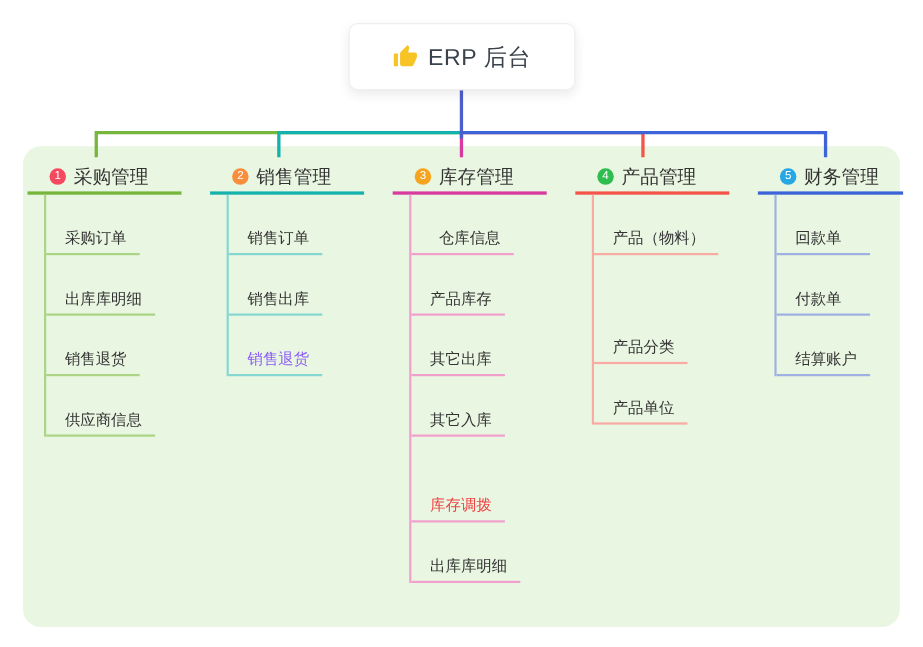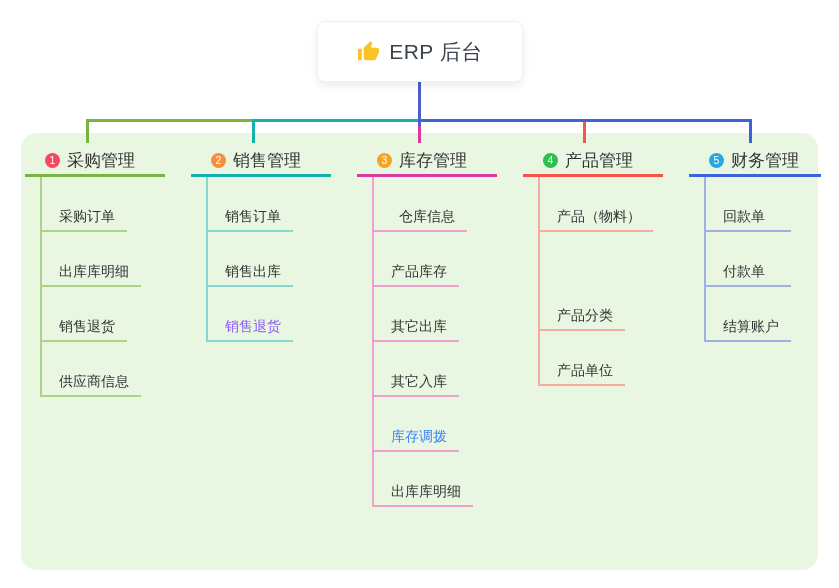--- a/index.html
+++ b/index.html
@@ -96,21 +96,21 @@
   <div class="branch" style="left:357px">
     <div class="bhead" style="border-bottom-color: rgb(216, 58, 159);">
       <span class="badge" style="background-color: rgb(246, 164, 31);">3</span>
       <span class="btitle" style="color: rgb(51, 51, 51);">库存管理</span>
     </div>
     <div class="kids" style="border-left-color: rgb(241, 159, 204);">
       <div class="kid" style="border-bottom-color: rgb(241, 159, 204); color: rgb(51, 51, 51); padding-left: 25px;">仓库信息</div>
       <div class="kid" style="border-bottom-color: rgb(241, 159, 204); color: rgb(51, 51, 51);">产品库存</div>
       <div class="kid" style="border-bottom-color: rgb(241, 159, 204); color: rgb(51, 51, 51);">其它出库</div>
       <div class="kid" style="border-bottom-color: rgb(241, 159, 204); color: rgb(51, 51, 51);">其它入库</div>
-      <div class="kid" style="border-bottom-color: rgb(241, 159, 204); color: #3b82f6;">库存调拨</div>
+      <div class="kid" style="border-bottom-color: rgb(241, 159, 204); color: #ef4444; margin-top: 23px;">库存调拨</div>
       <div class="kid" style="border-bottom-color: rgb(241, 159, 204); color: rgb(51, 51, 51);">出库库明细</div>
     </div>
   </div>
 
   <div class="branch" style="left:523px">
     <div class="bhead" style="border-bottom-color: rgb(245, 84, 74);">
       <span class="badge" style="background-color: rgb(46, 189, 78);">4</span>
       <span class="btitle" style="color: rgb(51, 51, 51); font-family: Liberation Serif, serif;">产品管理</span>
     </div>
     <div class="kids" style="border-left-color: rgb(249, 170, 163);">

